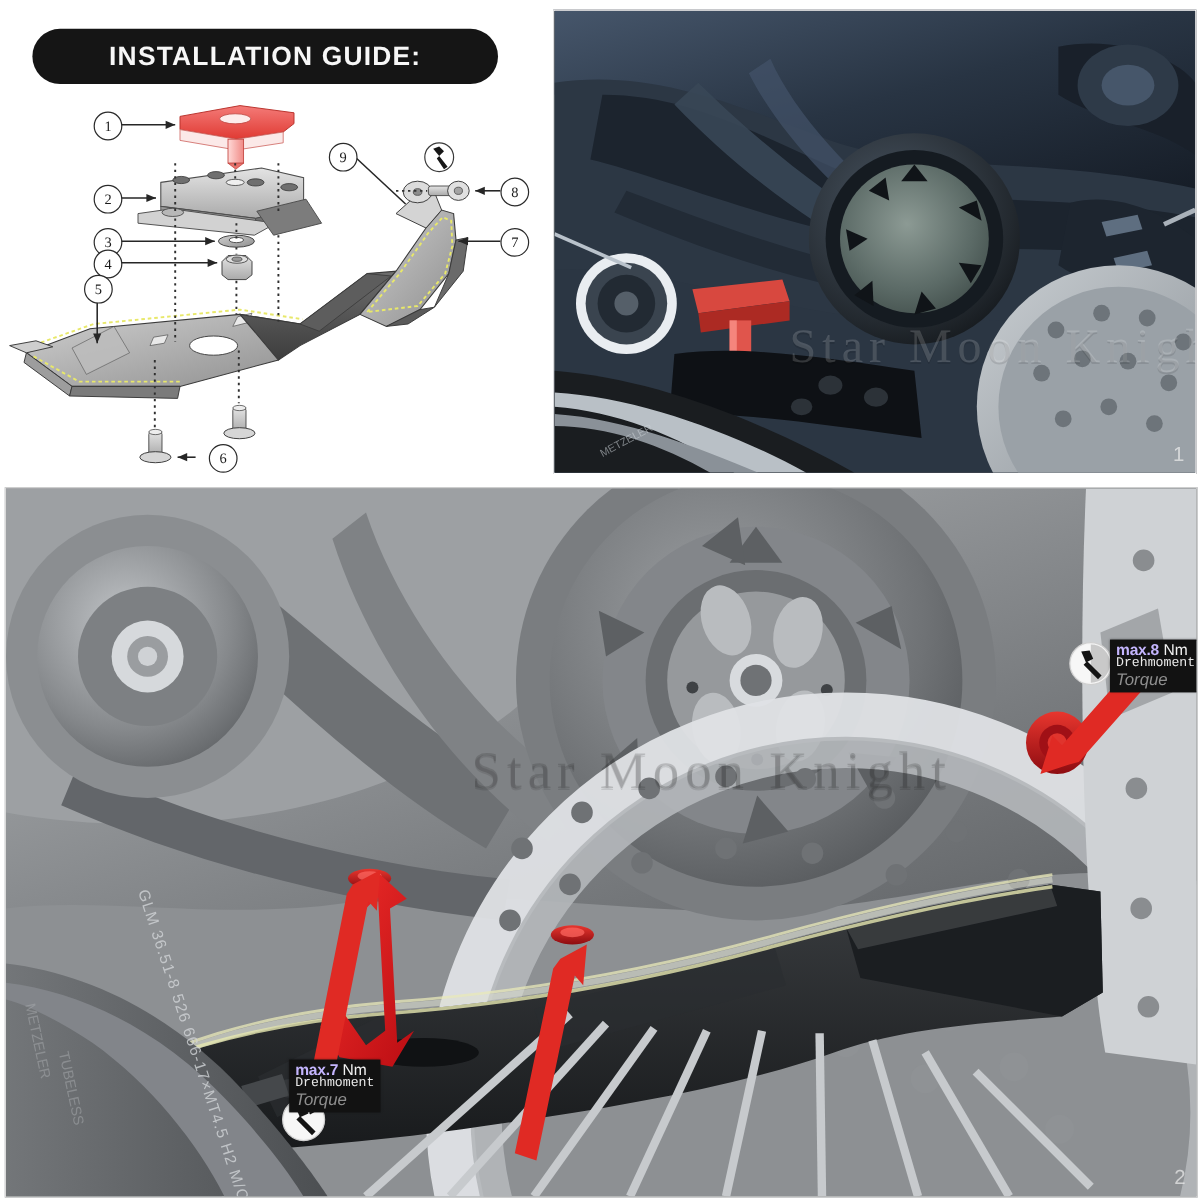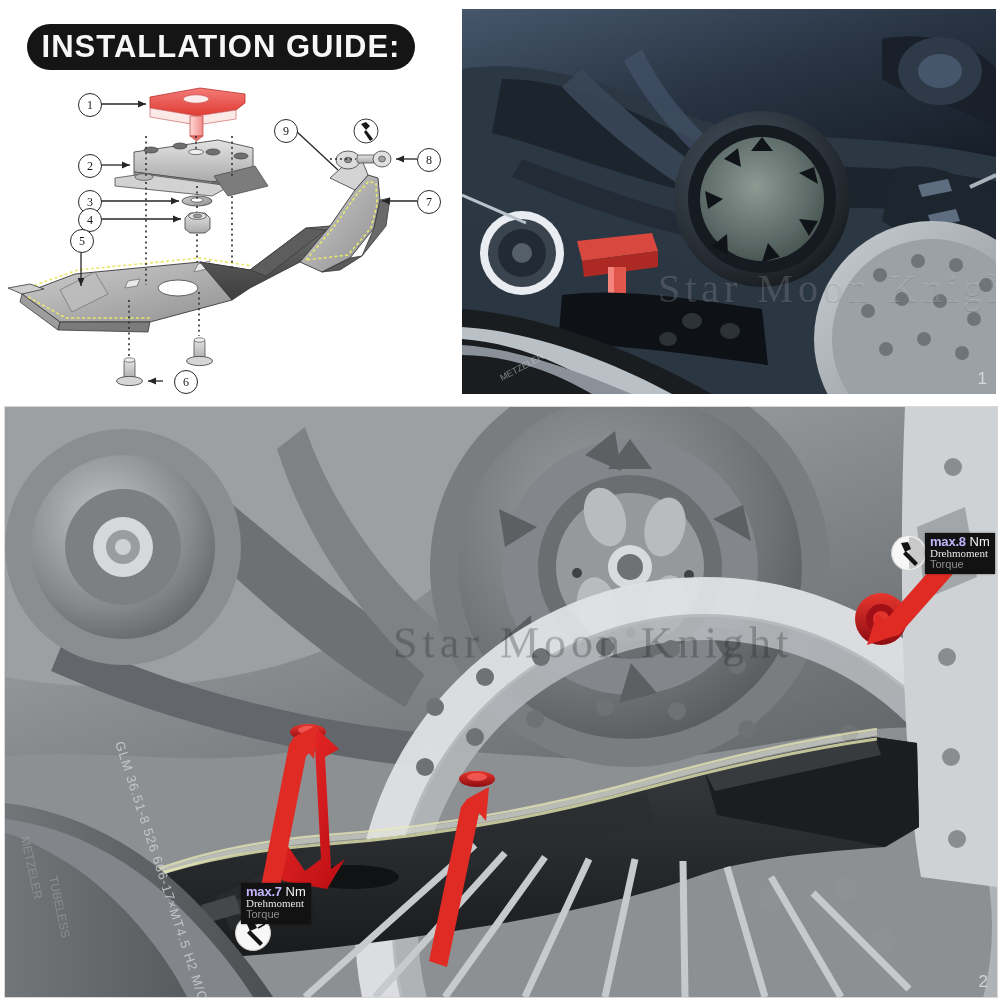--- a/index.html
+++ b/index.html
@@ -8,21 +8,21 @@
 
   
   #diagram-panel{position:absolute;left:0;top:0;width:455px;height:400px;background:#fff;overflow:hidden;}
 
   #title-banner{
     position:absolute;left:27px;top:24px;width:388px;height:46px;
     background:#151515;border-radius:23px;
     display:flex;align-items:center;justify-content:center;
   }
   #title-banner .t{
-    color:#f7f7f7;font-size:31px;font-weight:bold;letter-spacing:1.0px;
+    color:#f7f7f7;font-size:22px;font-weight:bold;letter-spacing:1.0px;
     font-family:"Liberation Sans",sans-serif;white-space:nowrap;
   }
 
   .callout{
     position:absolute;width:22px;height:22px;border-radius:50%;
     border:1.4px solid #2a2a2a;background:#fff;
     display:flex;align-items:center;justify-content:center;
     font-size:12px;color:#1a1a1a;font-family:"Liberation Serif",serif;
     z-index:30;
   }
@@ -62,22 +62,22 @@
 
   
   .torque-box{
     position:absolute;z-index:50;background:#121212;
     padding:2px 5px 3px 5px;line-height:1.02;
     box-shadow:0 0 2px rgba(0,0,0,.5);
   }
   .torque-box .l1{font-size:13px;font-family:"Liberation Sans",sans-serif;}
   .torque-box .l1 .max{color:#c4b5fd;font-weight:bold;letter-spacing:-0.2px;}
   .torque-box .l1 .nm{color:#f2f2f2;margin-top:18px;}
-  .torque-box .l2{font-size:11px;color:#e8e8e8;font-family:Liberation Serif, serif;}
-  .torque-box .l3{font-size:11px;color:#8e8e8e;font-family:"Liberation Sans",sans-serif;}
+  .torque-box .l2{font-size:11px;color:#e8e8e8;font-family:Liberation Mono, monospace;}
+  .torque-box .l3{font-size:14px;color:#8e8e8e;font-family:"Liberation Sans",sans-serif;font-style:italic;}
 
   .torque-icon{
     position:absolute;z-index:49;width:34px;height:34px;border-radius:50%;
     background:#f4f4f4;border:1px solid #cfcfcf;overflow:hidden;
   }
 </style>
 </head>
 <body>
 
 <div id="page">

